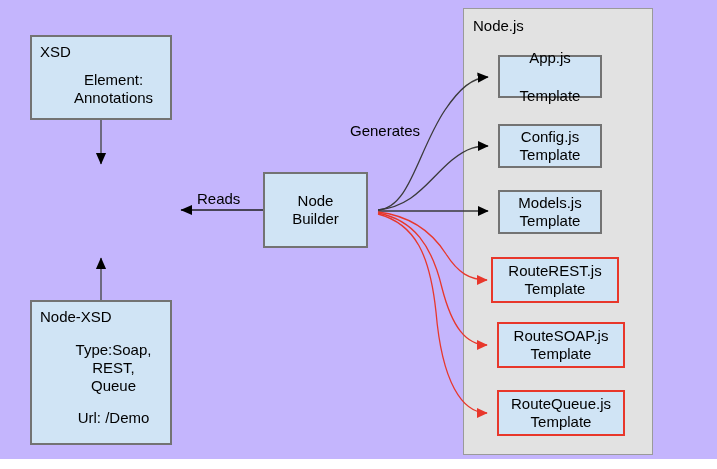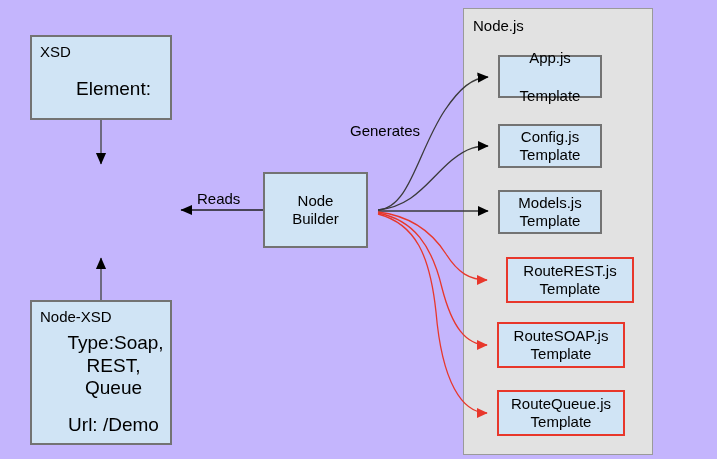--- a/index.html
+++ b/index.html
@@ -56,21 +56,21 @@
     padding: 6px 0 0 8px;
     font-size: 15px;
   }
   .node .body {
     flex: 1;
     display: flex;
     flex-direction: column;
     align-items: center;
     justify-content: center;
     text-align: center;
-    font-size: 19px;
+    font-size: 15px;
     line-height: 1.2;
     margin-left: 25px;
   }
   .node .body .ln.indent-r {
     text-align: center;
     width: 92px;
   }
   .node .body .ln.pad {
     margin-top: 14px;
   }
@@ -146,20 +146,21 @@
     </g>
   </svg>
 
   <div class="edge-label" style="left:197px; top:191px;">Reads</div>
   <div class="edge-label" style="left:350px; top:123px;">Generates</div>
 
   <div class="node left-title" style="left:30px; top:35px; width:142px; height:85px;">
     <div class="hdr">XSD</div>
     <div class="body">
       <div class="ln">Element:</div>
+      <div class="ln">Annotations</div>
     </div>
   </div>
 
 
   <div class="node left-title" style="left:30px; top:300px; width:142px; height:145px;">
     <div class="hdr">Node-XSD</div>
     <div class="body">
       <div class="ln indent-r">Type:Soap,</div>
       <div class="ln indent-r">REST,</div>
       <div class="ln indent-r">Queue</div>
@@ -180,21 +181,21 @@
   <div class="node" style="left:498px; top:124px; width:104px; height:44px;">
     <div>Config.js</div>
     <div>Template</div>
   </div>
 
   <div class="node" style="left:498px; top:190px; width:104px; height:44px;">
     <div>Models.js</div>
     <div>Template</div>
   </div>
 
-  <div class="node red-edge" style="left:506px; top:257px; width:128px; height:46px;">
+  <div class="node red-edge" style="left:491px; top:257px; width:128px; height:46px;">
     <div>RouteREST.js</div>
     <div>Template</div>
   </div>
 
   <div class="node red-edge" style="left:497px; top:322px; width:128px; height:46px;">
     <div>RouteSOAP.js</div>
     <div>Template</div>
   </div>
 
   <div class="node red-edge" style="left:497px; top:390px; width:128px; height:46px;">

